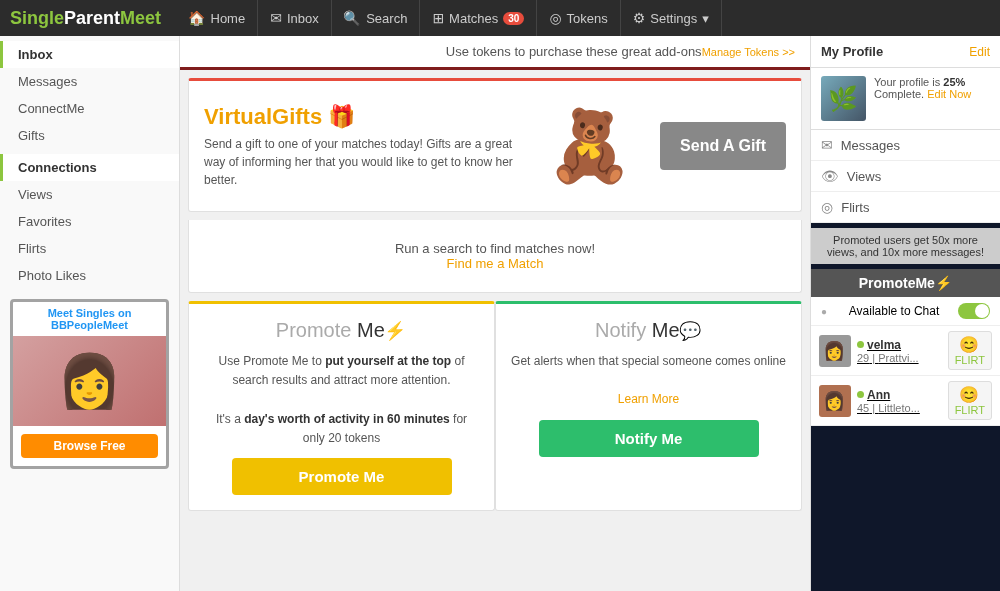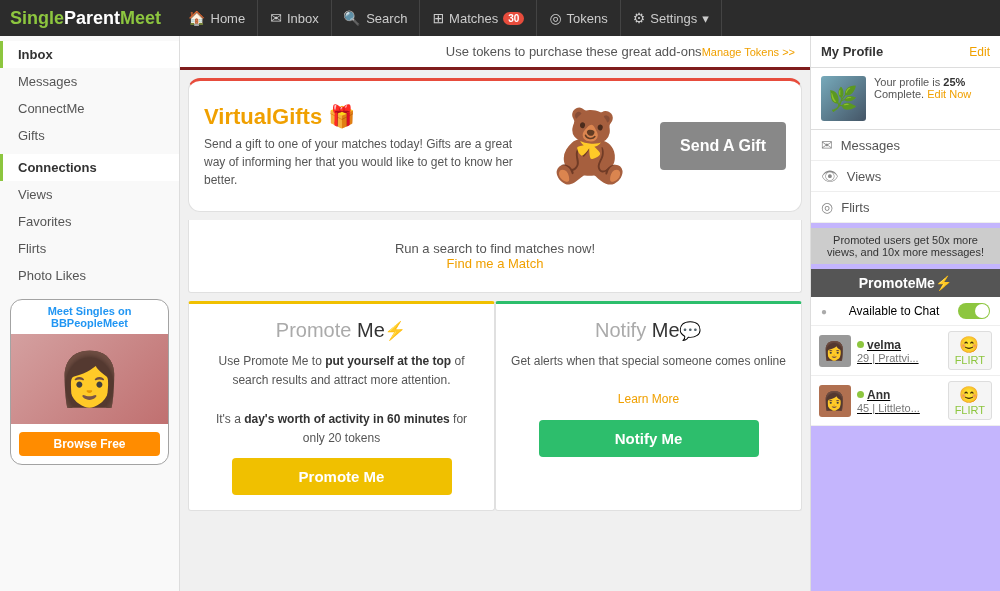--- a/index.html
+++ b/index.html
@@ -77,23 +77,23 @@
       padding: 6px 15px;
       font-weight: bold;
       color: #333;
       font-size: 13px;
       border-left: 3px solid #8dc63f;
       background: #fff;
       margin-top: 5px;
     }
     .sidebar-ad {
       margin: 10px;
-      border: 1px solid #a3a3a3;
-      background: #fff;
-      border-radius: 12px;
+      border: 3px solid #a3a3a3;
+      background: #fff;
+      border-radius: 4px;
       overflow: hidden;
       text-align: center;
     }
     .sidebar-ad-title {
       font-size: 11px;
       color: #555;
       padding: 5px;
     }
     .sidebar-ad-title span { color: #2196f3; font-weight: bold; }
     .sidebar-ad-img {
@@ -135,21 +135,21 @@
       align-items: center;
     }
     .token-banner-text { color: #555; font-size: 13px; }
     .manage-tokens { color: #f0a000; font-size: 11px; cursor: pointer; text-decoration: none; }
 
     .virtual-gifts-card {
       background: #fff;
       margin: 8px;
       border: 1px solid #e0e0e0;
       border-top: 3px solid #e74c3c;
-      border-radius: 12px;
+      border-radius: 3px;
       padding: 15px;
       display: flex;
       align-items: center;
       gap: 15px;
       position: relative;
     }
     .vg-text { flex: 1; }
     .vg-title { font-size: 22px; color: #aaa; font-weight: 300; }
     .vg-title span { color: #f0a000; font-weight: bold; }
     .vg-desc { color: #555; font-size: 12px; line-height: 1.5; margin-top: 5px; }
@@ -229,21 +229,21 @@
       font-size: 15px;
       font-weight: bold;
       cursor: pointer;
       border-radius: 4px;
       width: 80%;
     }
 
     
     #right-sidebar {
       width: 190px;
-      background: #c4b5fd;
+      background: #0f172a;
       border-left: 1px solid #ddd;
       flex-shrink: 0;
       overflow-y: auto;
     }
     .my-profile-header {
       padding: 8px 10px;
       display: flex;
       justify-content: space-between;
       align-items: center;
       border-bottom: 1px solid #ddd;

